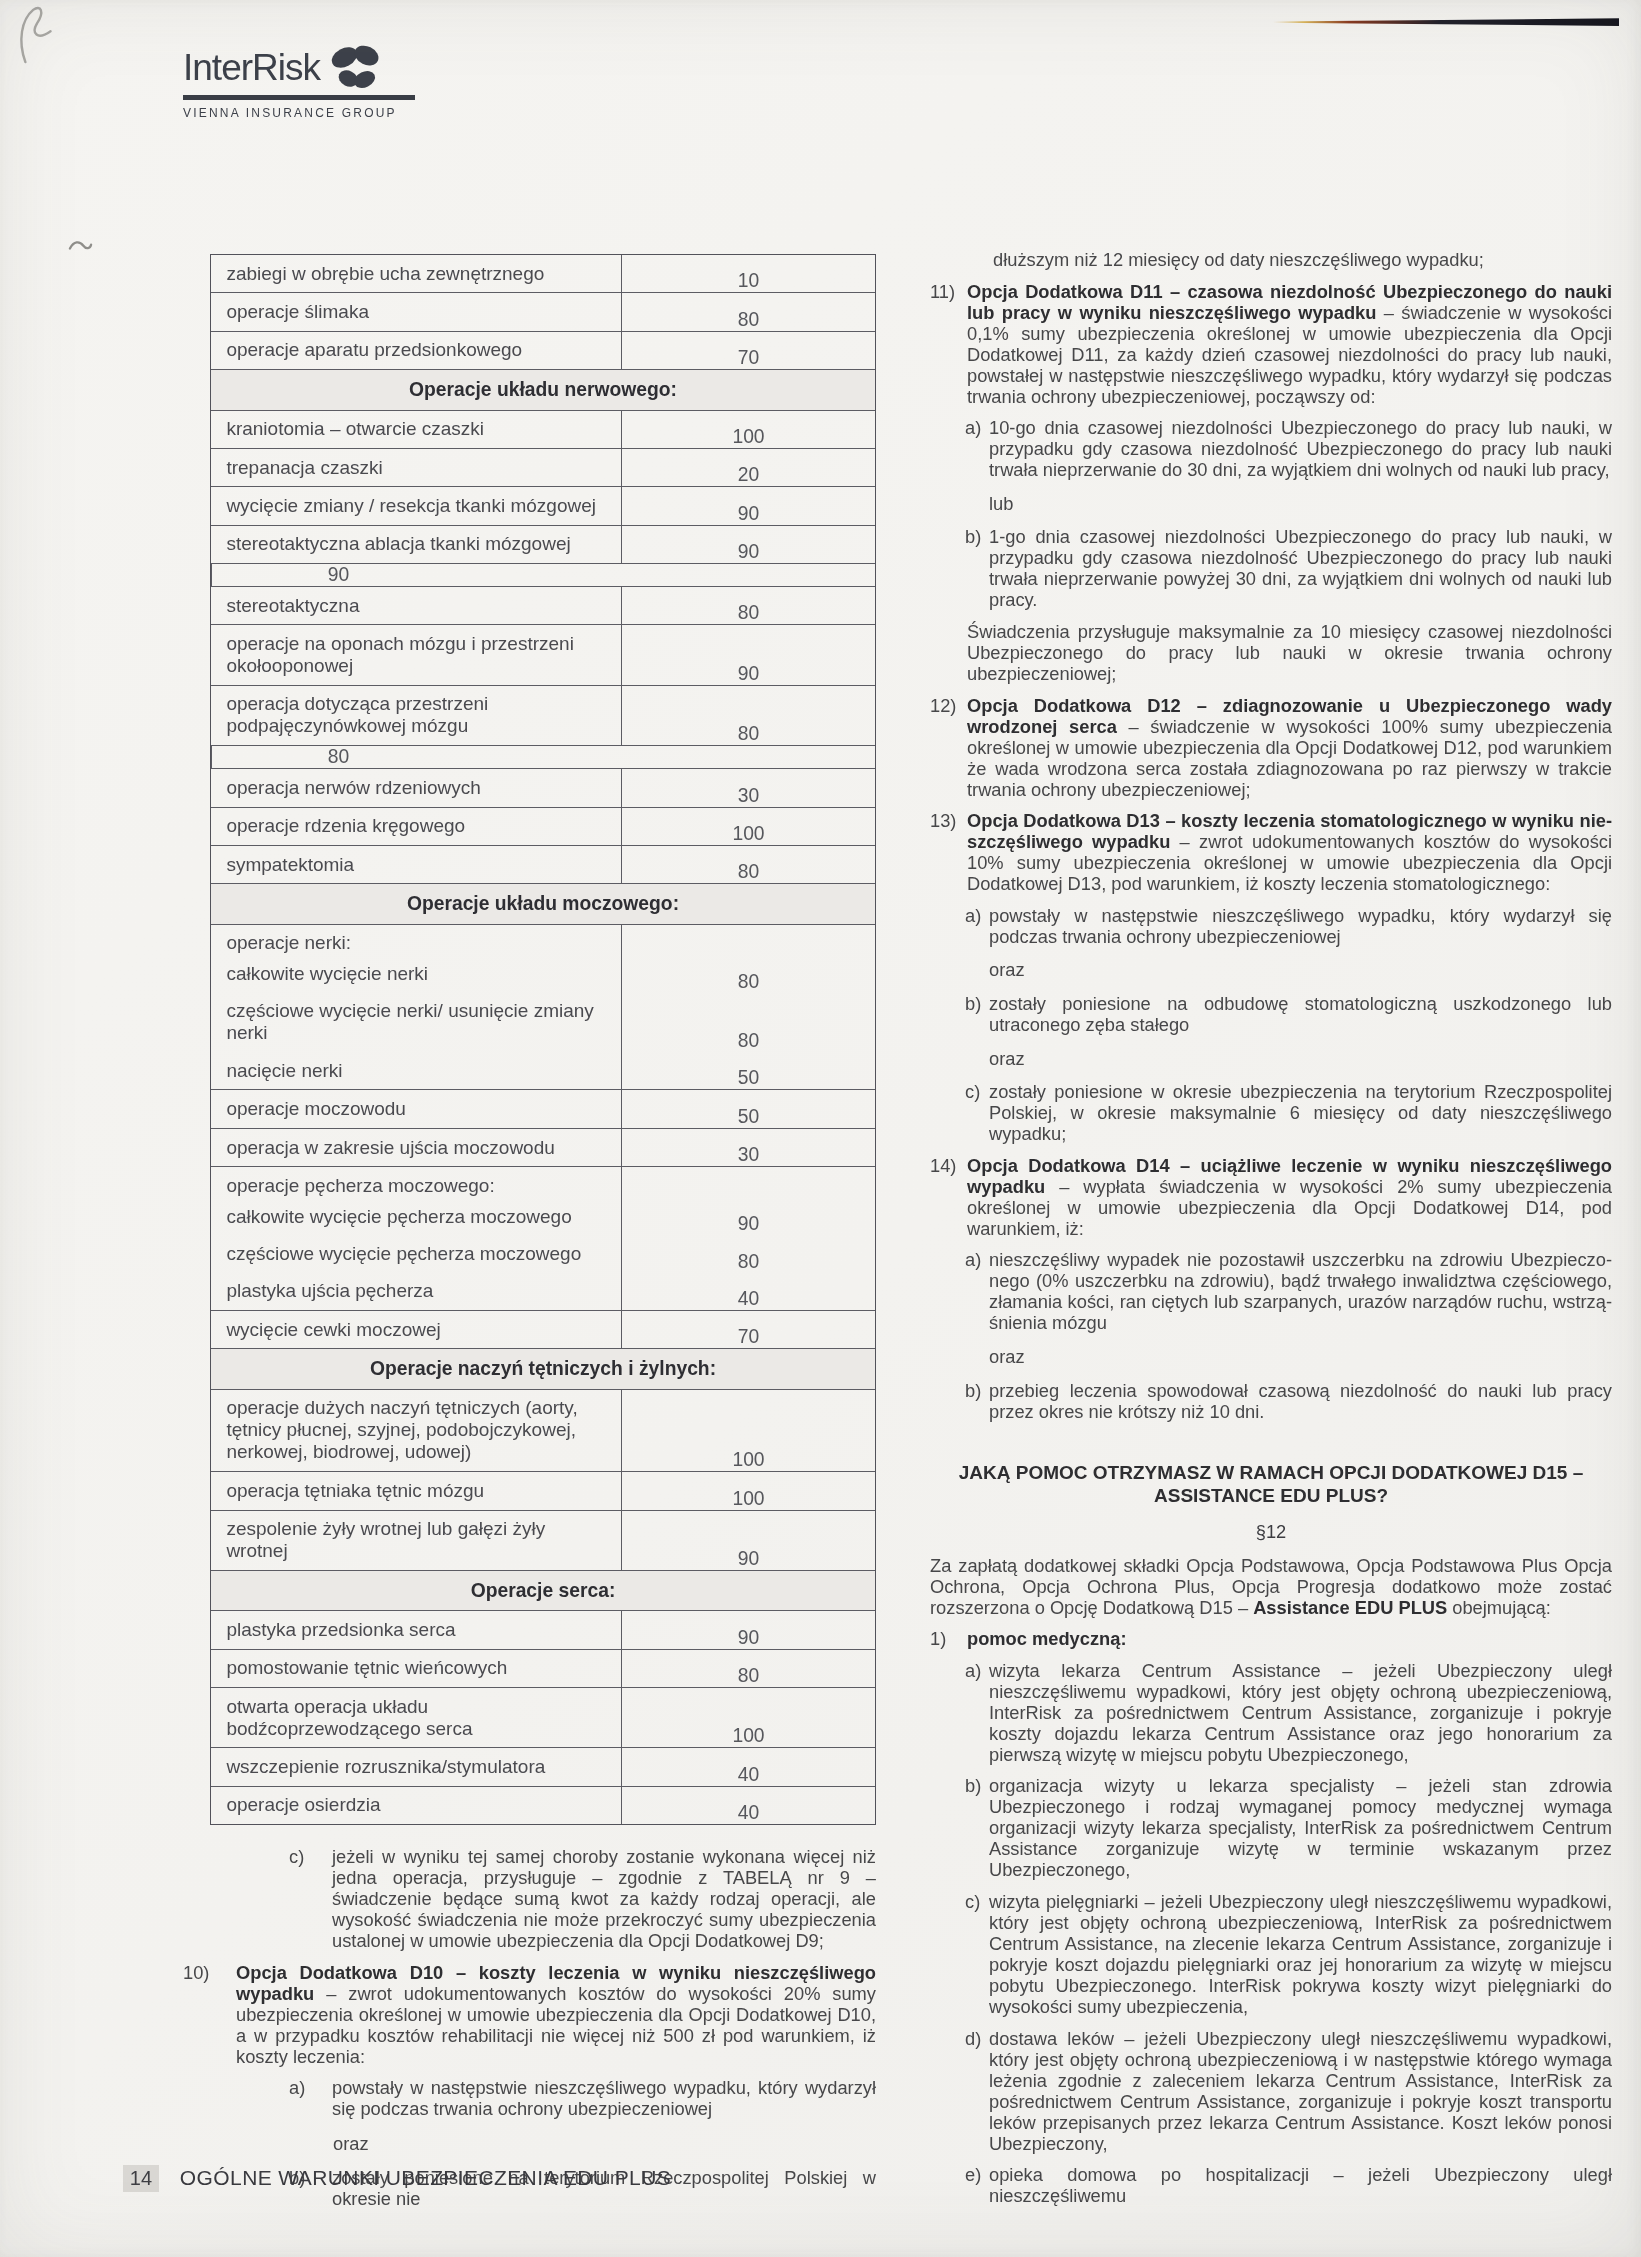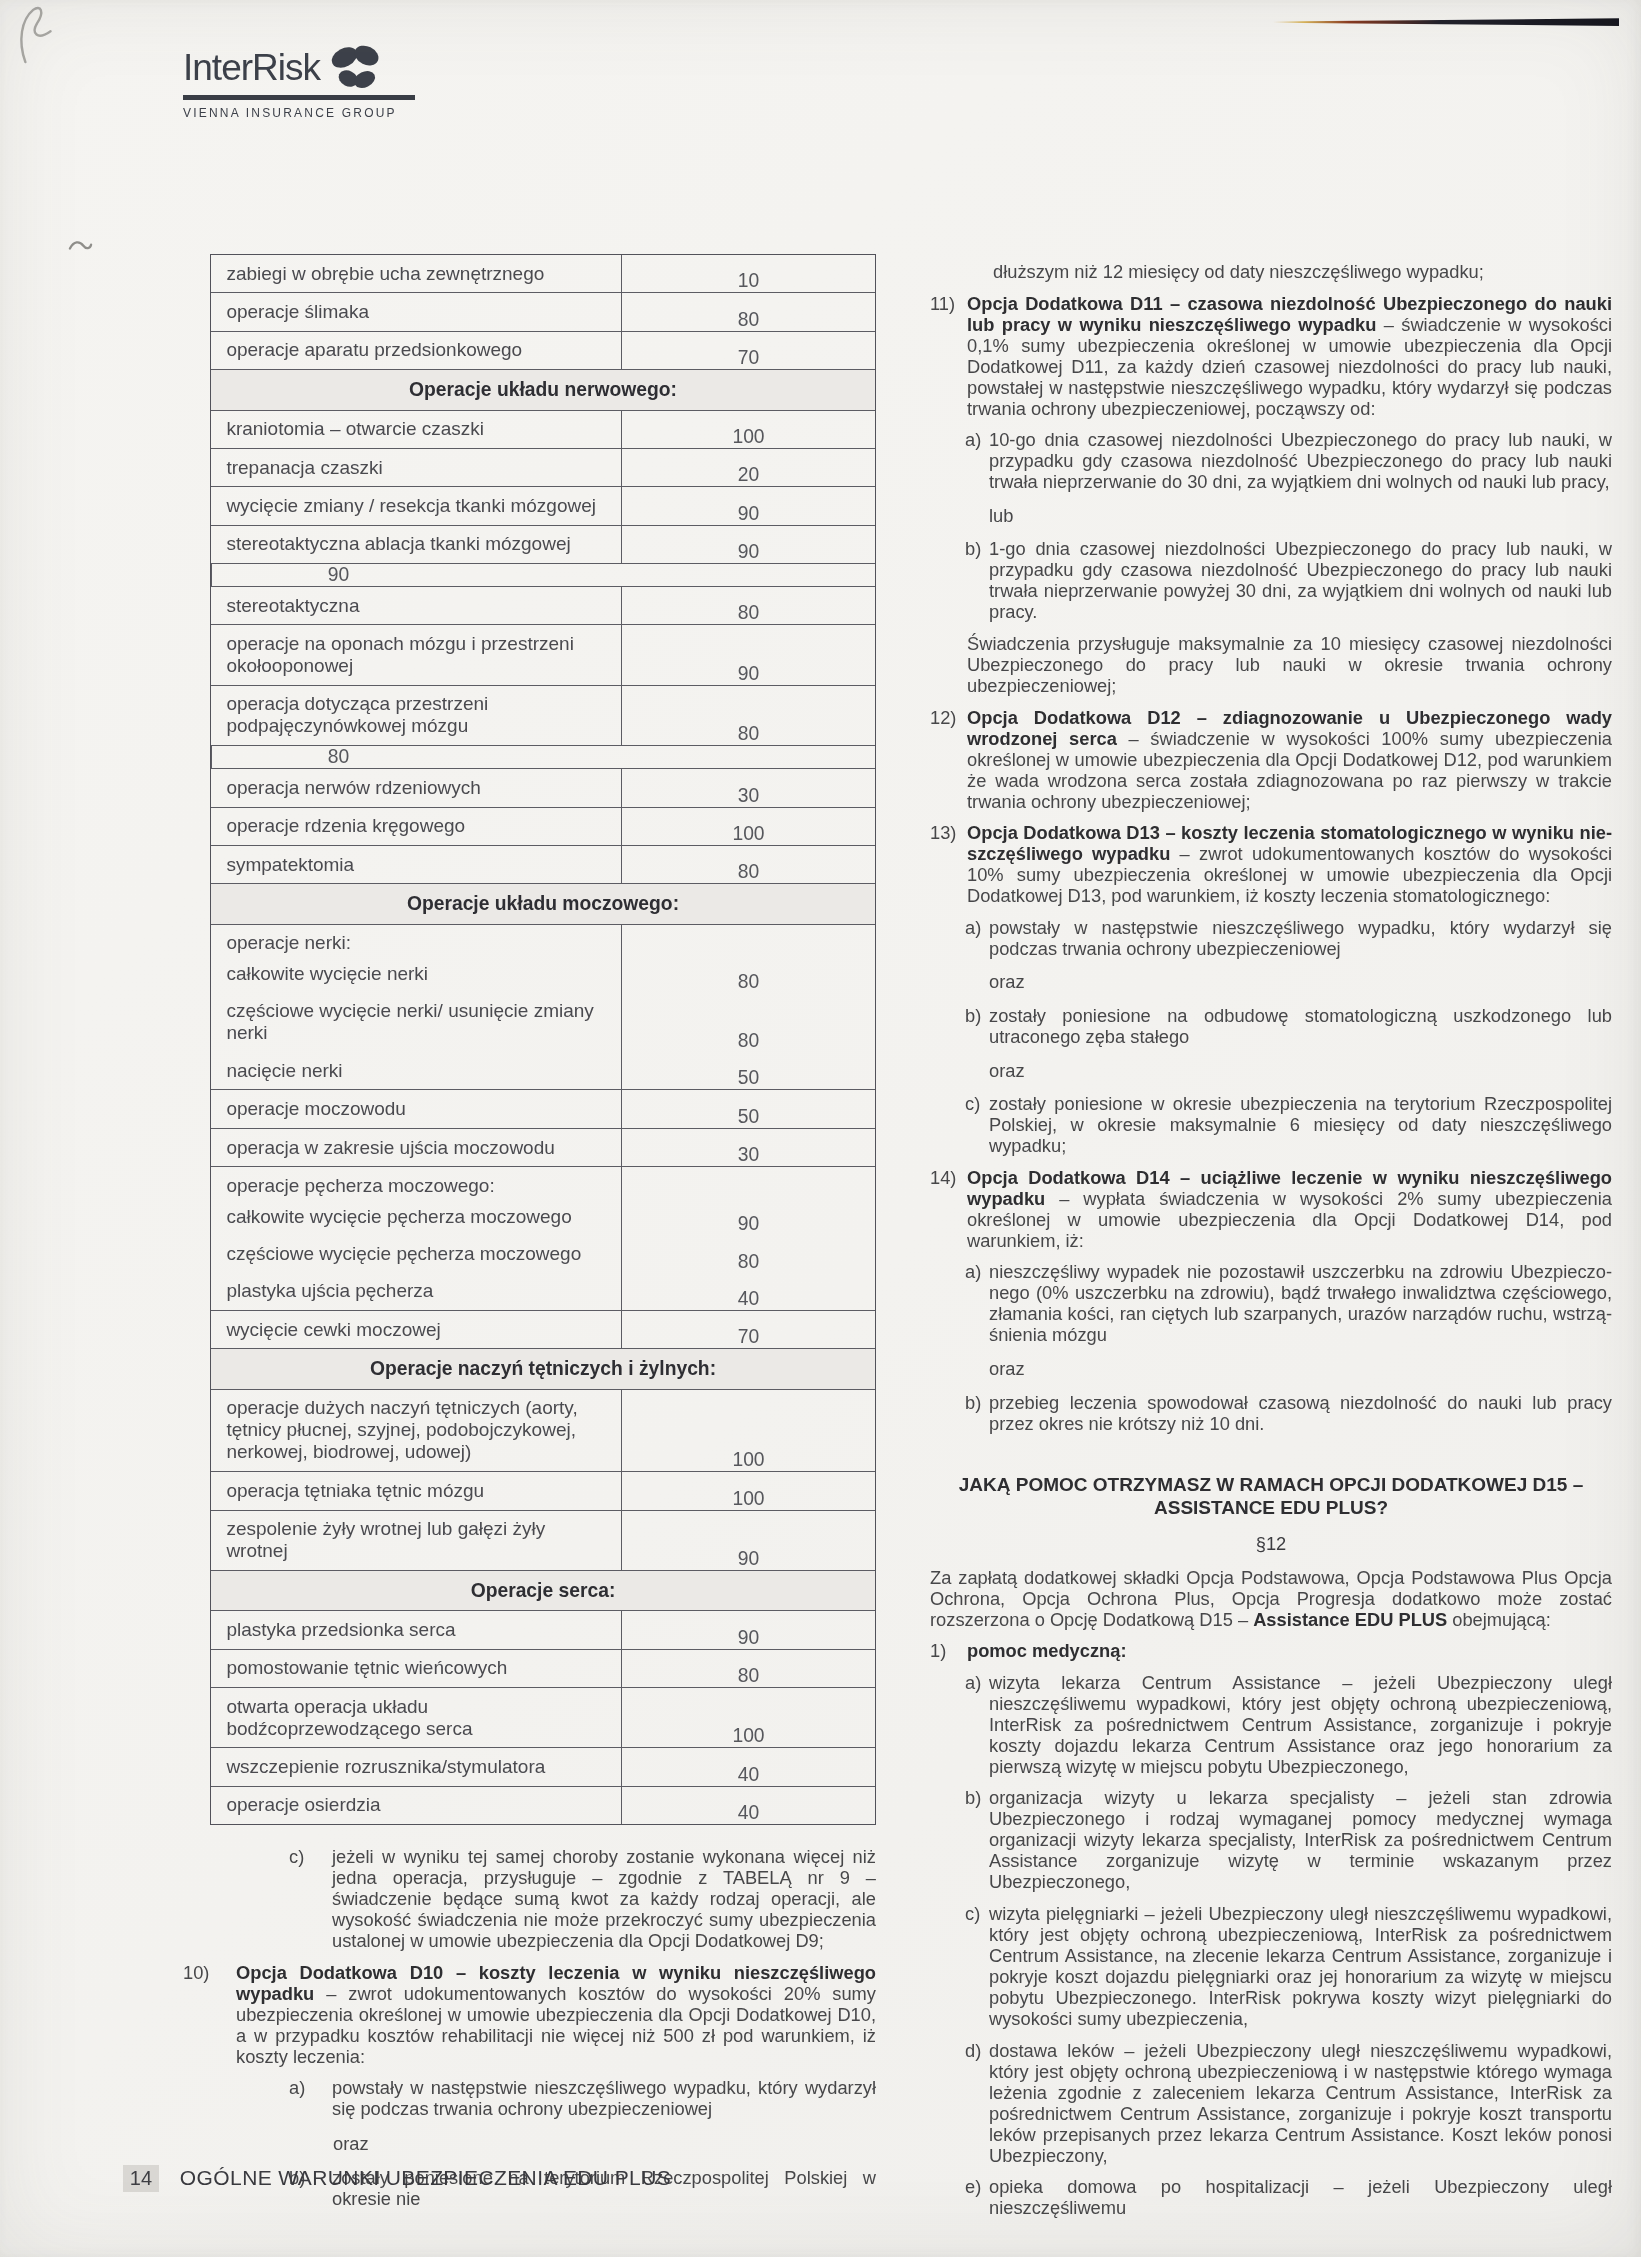--- a/index.html
+++ b/index.html
@@ -35,21 +35,21 @@
   
   .blocks{font-size:18.3px;line-height:21px;}
   .blk{position:relative;margin-top:10.6px;text-align:justify;}
   .blk .mk{position:absolute;left:0;top:0;}
   .b{font-weight:700;color:#2e2e31;}
   .col-left .blocks{width:693px;margin-top:21px;}
   .col-left .item{padding-left:53px;}
   .col-left .sub{margin-left:106px;padding-left:43px;}
   .col-left .conj{margin-left:150px;text-align:left;margin-top:13.5px;margin-bottom:13.5px;}
   .col-right{position:absolute;left:930px;top:249px;width:682px;}
-  .col-right .blk:first-child{margin-top:12px;}
+  .col-right .blk:first-child{margin-top:0;}
   .col-right .item{padding-left:37px;}
   .col-right .sub{margin-left:35px;padding-left:24px;}
   .col-right .conj{margin-left:59px;text-align:left;margin-top:12.6px;margin-bottom:12.6px;}
   .col-right .plain{margin-left:63px;text-align:left;}
   .col-right .cont{margin-left:37px;}
   .heading{text-align:center;font-weight:700;color:#2b2b30;margin-top:39px;font-size:19px;line-height:23px;}
   .section{text-align:center;margin-top:14.5px;color:#3c3c40;}
   .para{margin-top:12.6px;}
   
   .footer{position:absolute;left:123px;top:2165px;display:flex;align-items:center;gap:21px;}

